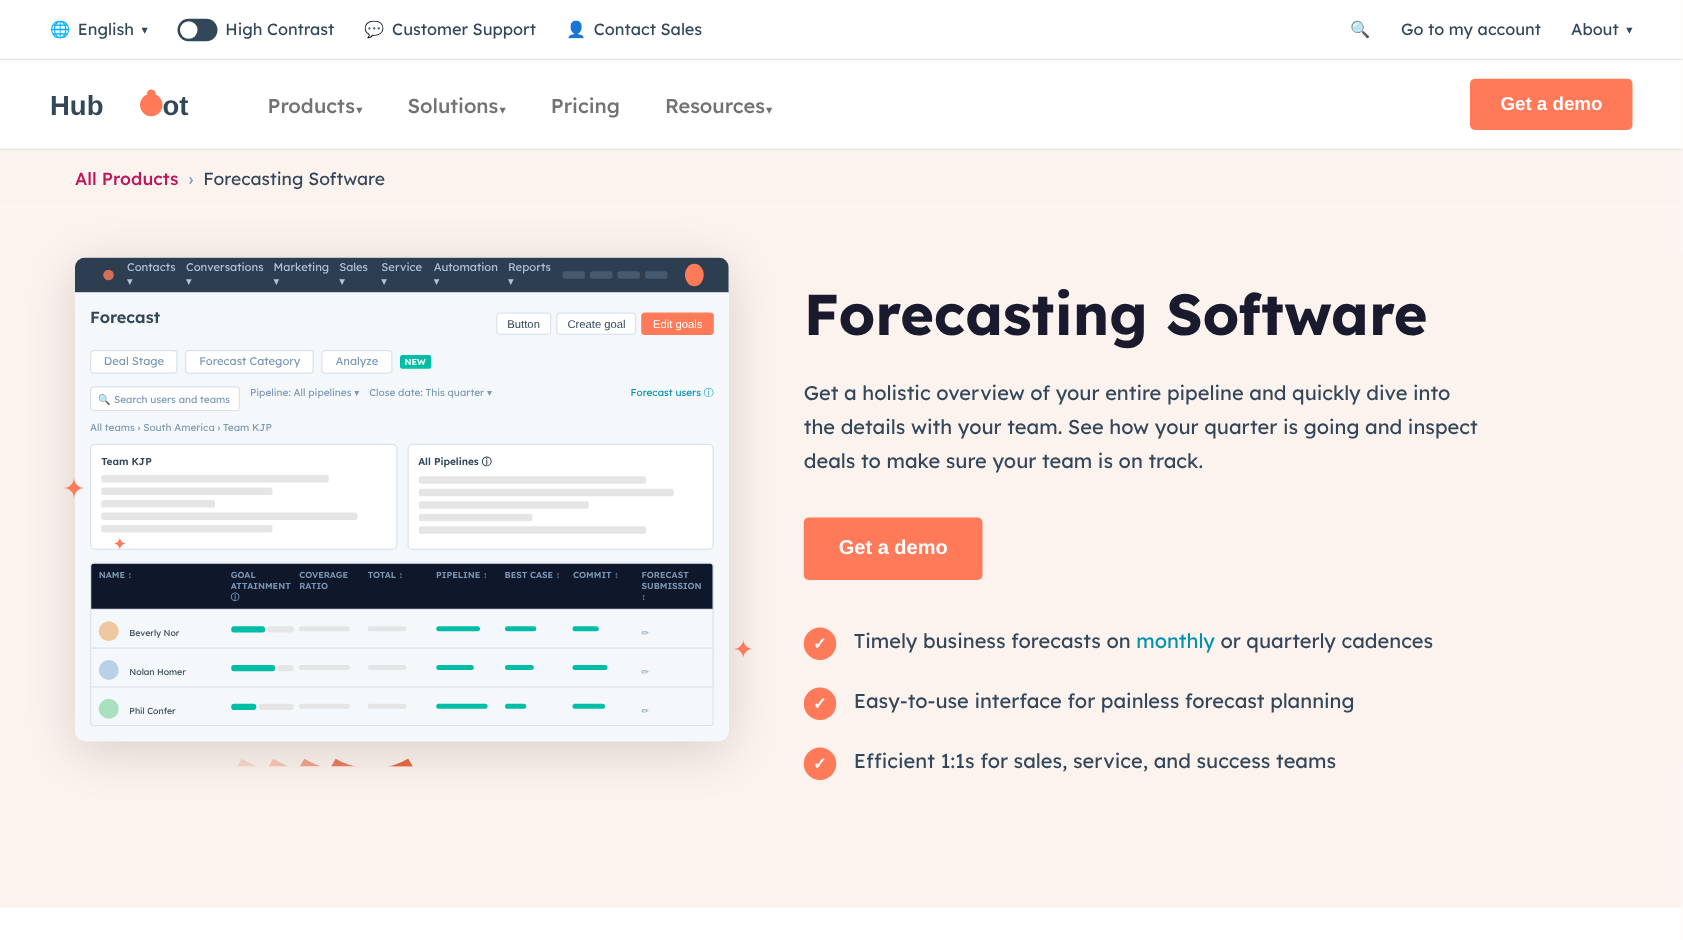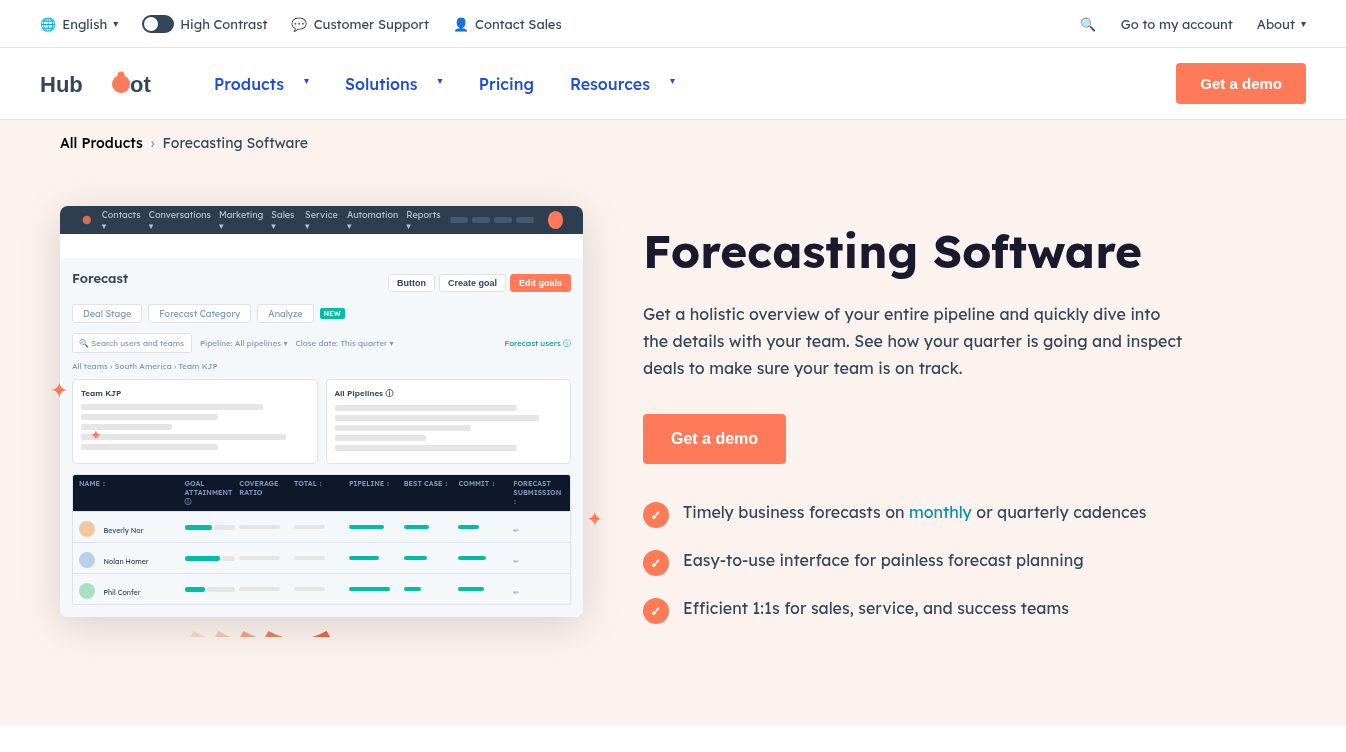--- a/index.html
+++ b/index.html
@@ -37,39 +37,39 @@
       display: flex; align-items: center;
       padding: 0 40px;
       height: 72px;
       background: #fff;
       border-bottom: 1px solid #e5e5e5;
     }
     .logo { display: flex; align-items: center; margin-right: 40px; }
     .logo svg { width: 120px; height: 40px; }
     .nav-items { display: flex; align-items: center; gap: 8px; }
     .nav-item {
-      display: flex; align-items: flex-start; gap: 20px;
+      display: flex; align-items: flex-end; gap: 1px;
       padding: 8px 14px; font-size: 16px; font-weight: 500;
-      color: #1d4ed8; cursor: pointer; border-radius: 4px;
+      color: #737373; cursor: pointer; border-radius: 4px;
     }
     .nav-cta {
       margin-left: auto;
       background: #ff7a59; color: #fff; border: none;
       padding: 12px 24px; border-radius: 4px;
       font-size: 15px; font-weight: 600; cursor: pointer;
     }
 
     
     .breadcrumb-bar {
       background: #fdf3ee;
       padding: 14px 60px;
       display: flex; align-items: center; gap: 8px;
       font-size: 14px;
     }
-    .breadcrumb-link { color: #000000; text-decoration: none; font-weight: 500; cursor: pointer; }
+    .breadcrumb-link { color: #be185d; text-decoration: none; font-weight: 500; cursor: pointer; }
     .breadcrumb-sep { color: #7c98b6; }
     .breadcrumb-current { color: #33475b; }
 
     
     .hero {
       background: #fdf3ee;
       padding: 40px 60px 0 60px;
       display: flex;
       align-items: flex-start;
       gap: 60px;
@@ -98,37 +98,37 @@
     .screenshot-nav-item {
       color: #b0c4d8; font-size: 9px; cursor: default;
     }
     .screenshot-dots {
       margin-left: auto;
       display: flex; gap: 4px;
     }
     .screenshot-dot { width: 18px; height: 6px; background: #455a6e; border-radius: 2px; }
     .screenshot-avatar { width: 18px; height: 18px; background: #ff7a59; border-radius: 50%; margin-left: 6px; }
 
-    .screenshot-body { padding: 12px; background: #f5f8fa; margin-top: 24px; }
+    .screenshot-body { padding: 12px; background: #f5f8fa; }
     .screenshot-title { font-size: 13px; font-weight: 600; color: #33475b; margin-bottom: 10px; }
     .screenshot-toolbar {
       display: flex; align-items: center; gap: 6px; margin-bottom: 10px;
     }
     .ss-tab {
       padding: 3px 10px; border-radius: 3px; font-size: 9px;
       color: #7c98b6; background: #fff; border: 1px solid #dde2eb;
     }
     .ss-btn {
       padding: 3px 8px; border-radius: 3px; font-size: 9px;
-      background: #fff; border: 1px solid #dde2eb; color: #33475b; font-weight: bold;
+      background: #fff; border: 1px solid #dde2eb; color: #33475b;
     }
     .ss-btn-primary { background: #ff7a59; color: #fff; border-color: #ff7a59; }
     .ss-btn-outline { background: #fff; color: #33475b; border: 1px solid #dde2eb; }
     .screenshot-filters {
-      display: flex; align-items: center; gap: 8px; margin-bottom: 8px;
+      display: flex; align-items: flex-start; gap: 8px; margin-bottom: 8px;
     }
     .ss-search {
       width: 120px; height: 20px; border: 1px solid #dde2eb; border-radius: 3px;
       background: #fff; display: flex; align-items: center; padding: 0 6px;
       font-size: 8px; color: #7c98b6;
     }
     .ss-filter { font-size: 8px; color: #7c98b6; }
     .ss-forecast-link { margin-left: auto; font-size: 8px; color: #0091ae; }
     .ss-breadcrumb { font-size: 8px; color: #7c98b6; margin-bottom: 8px; }
 

